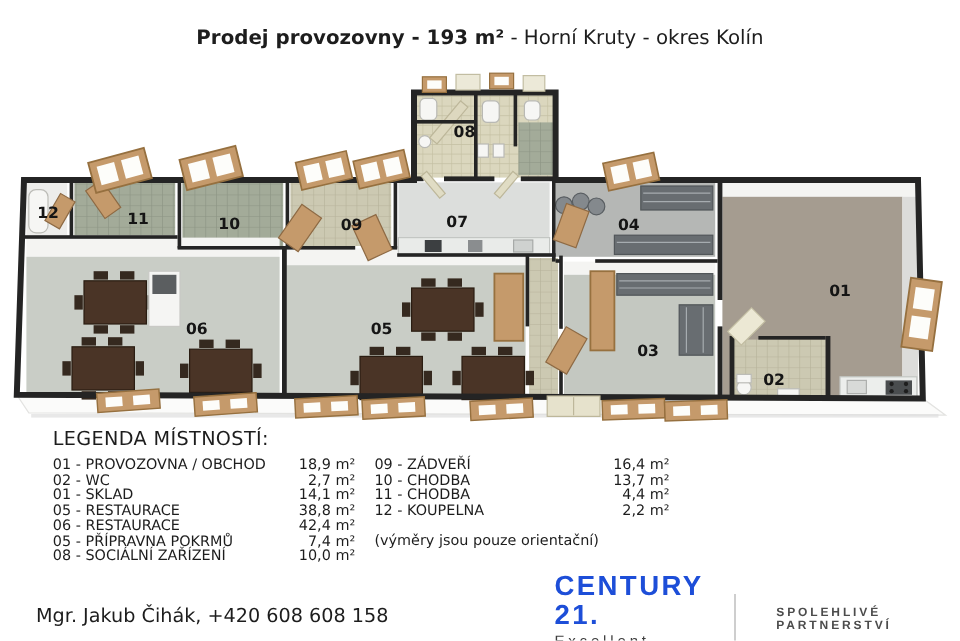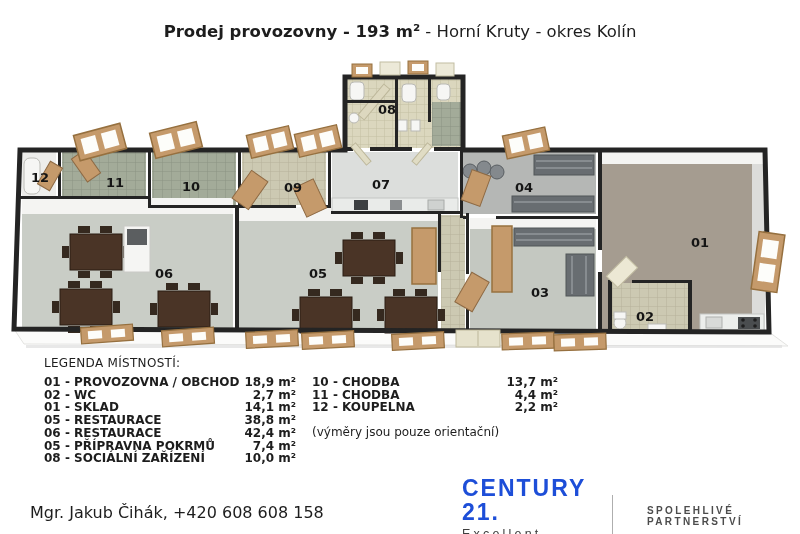--- a/index.html
+++ b/index.html
@@ -7,25 +7,25 @@
     position:relative;width:800px;height:534px;background:#ffffff;overflow:hidden;
     font-family:"DejaVu Sans","Liberation Sans",sans-serif;color:#1d1d1d;
   }
   
   .title{position:absolute;top:22px;left:0;width:800px;text-align:center;font-size:16.5px;white-space:pre;}
   .title .t-bold{font-weight:bold;}
   
   .plan{position:absolute;top:55px;left:0;}
   
   .legend{position:absolute;left:44px;top:356px;}
-  .legend-title{font-size:12px;letter-spacing:.3px;margin-bottom:6px;}
+  .legend-title{font-size:16px;letter-spacing:.3px;margin-bottom:6px;}
   .legend-cols{display:flex;gap:16px;}
   .lcol1{width:252px;}
   .lcol2{width:246px;}
-  .lrow{display:flex;justify-content:space-between;font-size:12px;line-height:12.7px;font-weight:bold;}
+  .lrow{display:flex;justify-content:space-between;font-size:12px;line-height:12.7px;}
   .lname{white-space:pre;}
   .larea{text-align:right;white-space:pre;}
   .lnote{margin-top:11px;font-size:12px;}
   
   .agent{position:absolute;left:30px;top:503px;font-size:16px;}
   
   .logo{position:absolute;left:462px;top:476px;display:flex;align-items:center;}
   .brand{font-family:"Liberation Sans","DejaVu Sans",sans-serif;font-size:23px;font-weight:bold;letter-spacing:2px;color:#1d4ed8;line-height:24px;}
   .subtitle{font-family:"Liberation Sans","DejaVu Sans",sans-serif;font-size:12.5px;letter-spacing:3.2px;color:#3e3e3e;margin-top:3px;}
   .logo-div{width:1px;height:42px;background:#aeaeae;margin:0 14px 0 12px;}
@@ -317,20 +317,24 @@
             <span class="lname">05 - PŘÍPRAVNA POKRMŮ</span>
             <span class="larea">7,4 m²</span>
           </div>
         <div class="lrow">
             <span class="lname">08 - SOCIÁLNÍ ZAŘÍZENÍ</span>
             <span class="larea">10,0 m²</span>
           </div>
       </div>
       <div class="lcol2">
         <div class="lrow">
+            <span class="lname">09 - ZÁDVEŘÍ</span>
+            <span class="larea">16,4 m²</span>
+          </div>
+        <div class="lrow">
             <span class="lname">10 - CHODBA</span>
             <span class="larea">13,7 m²</span>
           </div>
         <div class="lrow">
             <span class="lname">11 - CHODBA</span>
             <span class="larea">4,4 m²</span>
           </div>
         <div class="lrow">
             <span class="lname">12 - KOUPELNA</span>
             <span class="larea">2,2 m²</span>

